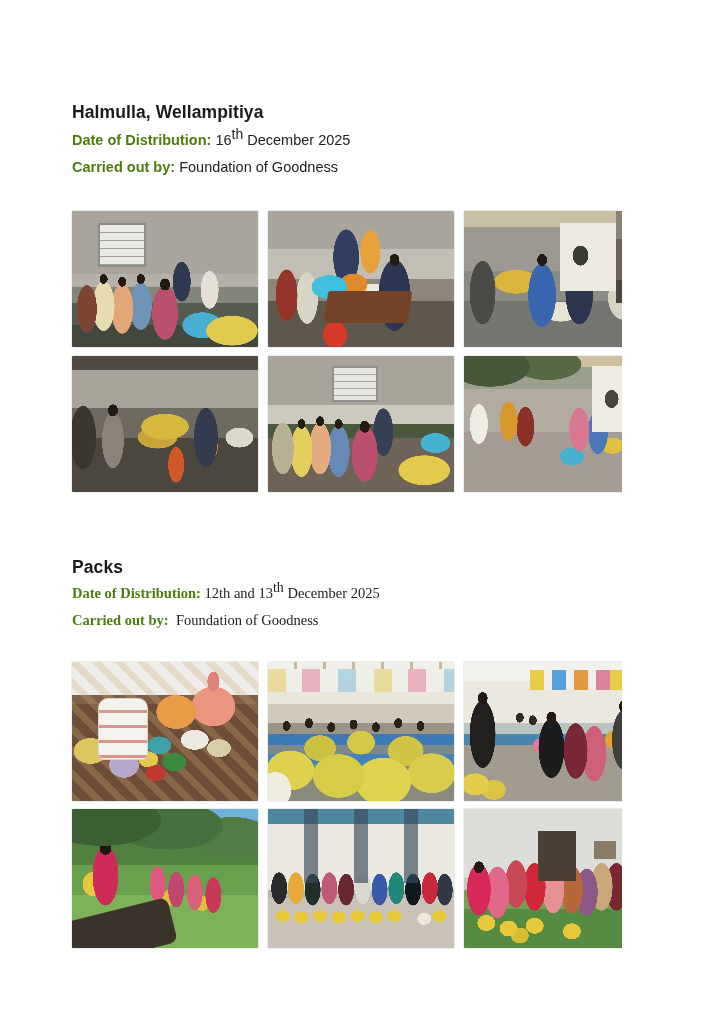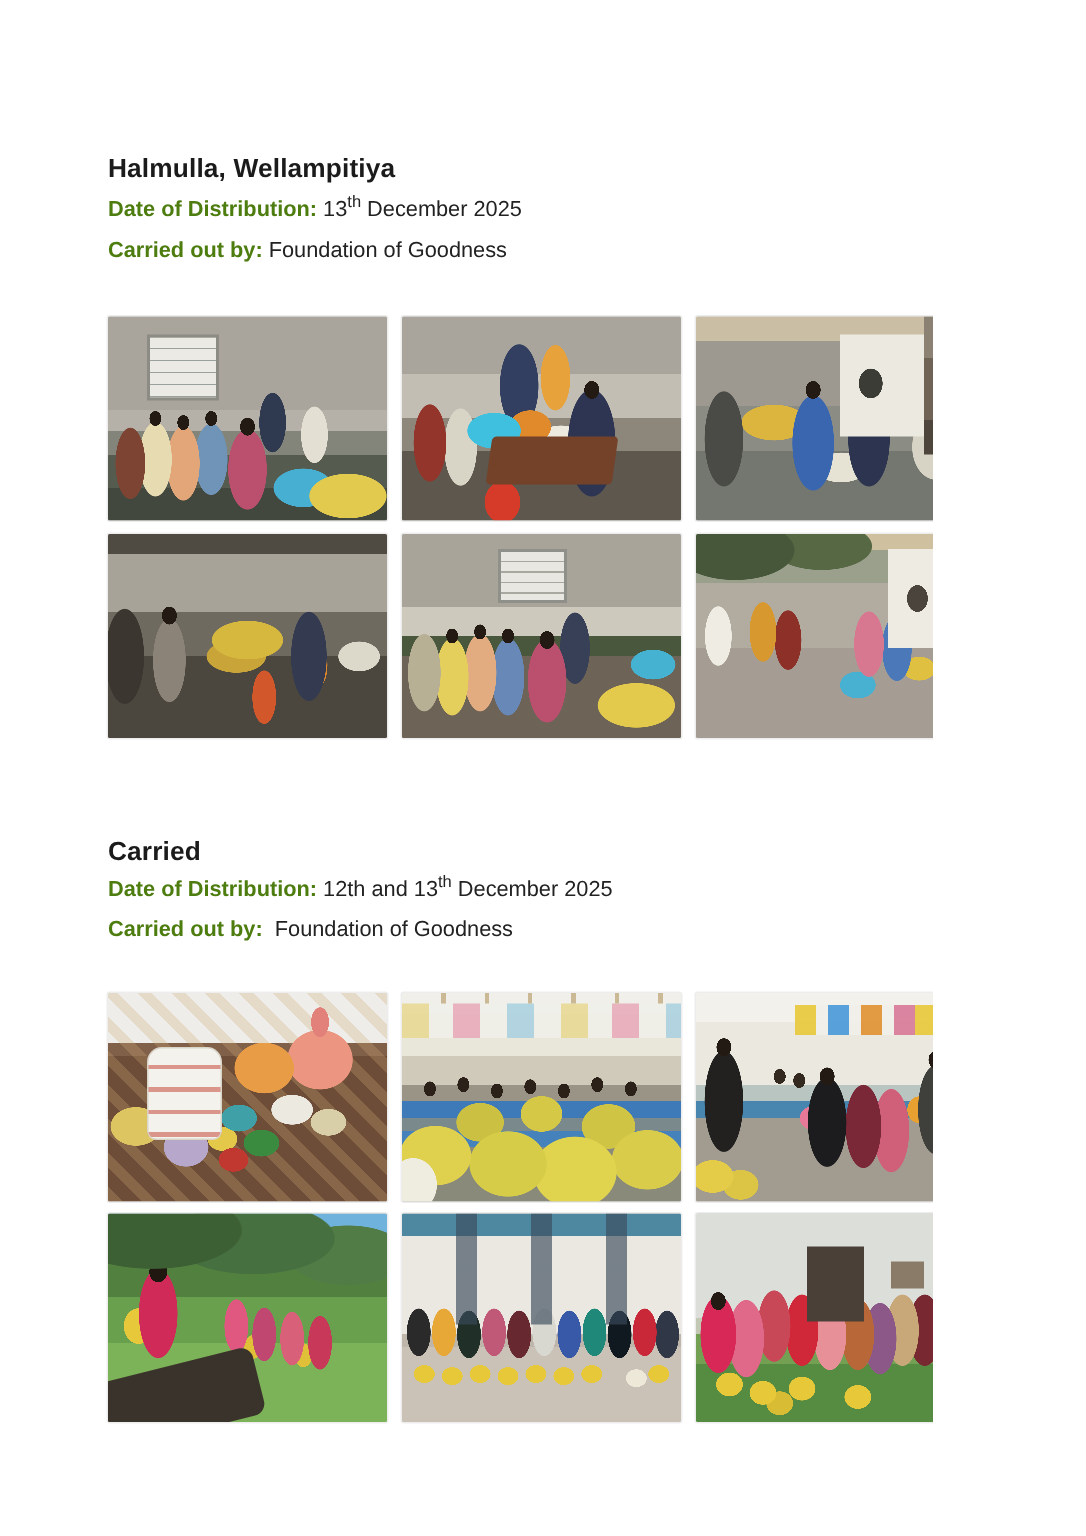--- a/index.html
+++ b/index.html
@@ -8,24 +8,24 @@
     font-family:"Liberation Sans", sans-serif;color:#1c1c1c;
   }
   .sec-title{
     position:absolute;left:72px;margin:0;font-size:17.5px;font-weight:bold;
     letter-spacing:.1px;color:#1b1b1b;line-height:22px;
   }
   #sec1-title{top:101px;}
   #sec2-title{top:556px;}
   .fields{position:absolute;left:72px;width:580px;}
   #sec1-fields{top:127px;}
-  #sec2-fields{top:580px;}
+  #sec2-fields{top:580px;font-family:Liberation Serif, serif;}
   .field{margin:0;font-size:14.5px;line-height:26.8px;white-space:pre-wrap;color:#222;}
   .field .fl{font-weight:bold;color:#4d7c0f;}
-  .field sup{font-size:11px;vertical-align:super;line-height:0;margin-top:48px;}
+  .field sup{font-size:14px;vertical-align:super;line-height:0;margin-top:48px;}
   .grid{
     position:absolute;left:72px;width:578px;display:grid;
     grid-template-columns:repeat(3,186px);column-gap:10px;
   }
   #grid1{top:211px;grid-auto-rows:136px;row-gap:9px;}
   #grid2{top:662px;grid-auto-rows:139px;row-gap:8px;}
   figure.ph{
     margin:0;position:relative;overflow:hidden;border-radius:1px;
     box-shadow:0 0 0 1px rgba(0,0,0,.07);background-color:#9a968c;
   }
@@ -238,34 +238,34 @@
   .p22::after{right:34px;top:32px;width:22px;height:18px;background:#8a7a68;}
 </style>
 </head>
 <body>
 
 <div class="page">
 
   <h2 class="sec-title" id="sec1-title">Halmulla, Wellampitiya</h2>
 
   <div class="fields" id="sec1-fields">
-    <p class="field"><strong class="fl">Date of Distribution:</strong><span class="fv"><span> 13</span><sup>th</sup><span> December 2025</span></span></p>
+    <p class="field"><strong class="fl">Date of Distribution:</strong><span class="fv"><span> 16</span><sup>th</sup><span> December 2025</span></span></p>
     <p class="field"><strong class="fl">Carried out by:</strong><span class="fv"><span> Foundation of Goodness</span><sup></sup><span></span></span></p>
   </div>
 
   <div class="grid" id="grid1">
     <figure class="ph p11" title="Crowd of villagers beside a grey stone-block wall with a white window, receiving yellow and cyan relief packs"></figure>
     <figure class="ph p12" title="Volunteers in navy handing cyan and orange bags over a wooden table to a queue of residents"></figure>
     <figure class="ph p13" title="Volunteers unloading white sacks and yellow packs beside a lorry near a white house"></figure>
     <figure class="ph p14" title="Residents gathered in a shaded courtyard while yellow rice packs are stacked, child in orange in front"></figure>
     <figure class="ph p15" title="Women queueing along a stone wall with yellow relief packs and cyan boxes at the right"></figure>
     <figure class="ph p16" title="Families carrying relief bags along a concrete lane between trees and a white house"></figure>
   </div>
 
-  <h2 class="sec-title" id="sec2-title">Carried</h2>
+  <h2 class="sec-title" id="sec2-title">Packs</h2>
 
   <div class="fields" id="sec2-fields">
     <p class="field"><strong class="fl">Date of Distribution:</strong><span class="fv"><span> 12th and 13</span><sup>th</sup><span> December 2025</span></span></p>
     <p class="field"><strong class="fl">Carried out by:</strong><span class="fv"><span>  Foundation of Goodness</span><sup></sup><span></span></span></p>
   </div>
 
   <div class="grid" id="grid2">
     <figure class="ph p17" title="Contents of a relief pack laid on a patterned mat: rice sack, dhal, plastic bags and grocery boxes"></figure>
     <figure class="ph p18" title="Beneficiaries seated in a school hall with yellow relief bags lined up on blue tables"></figure>
     <figure class="ph p19" title="Volunteers handing relief packs to families inside a decorated hall with posters"></figure>

